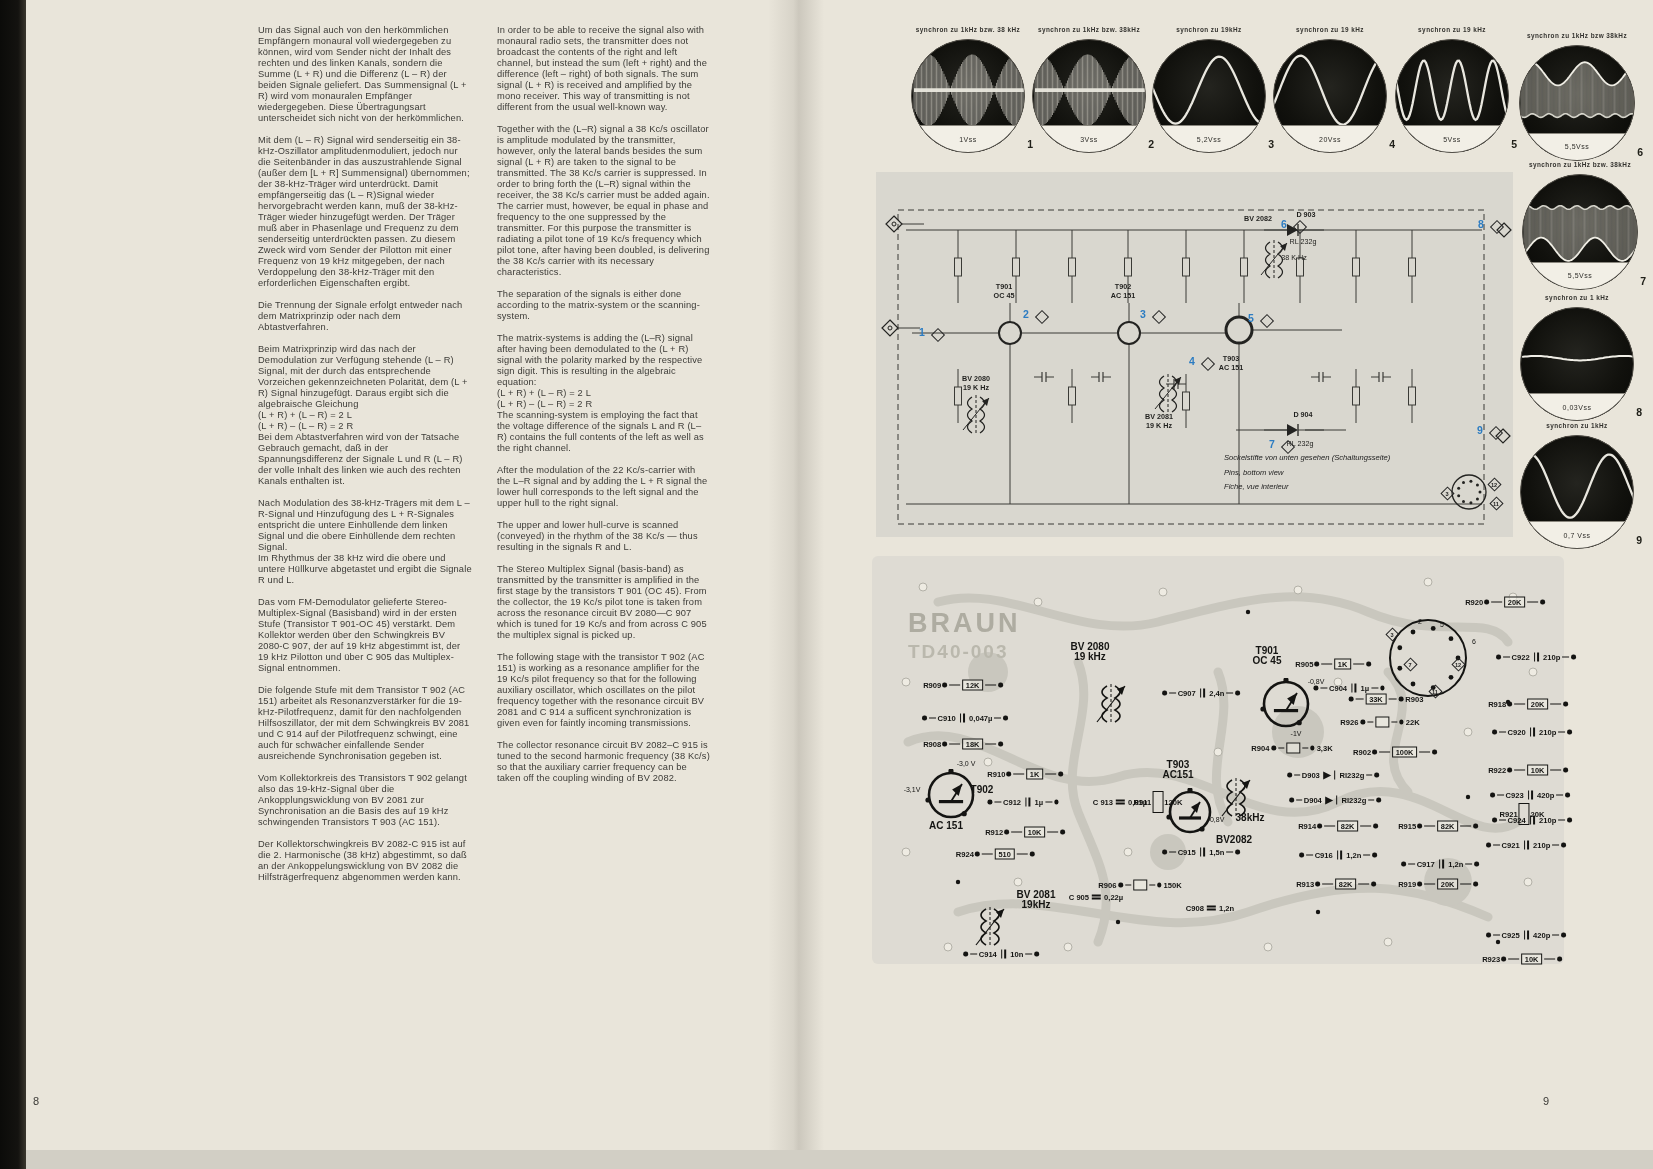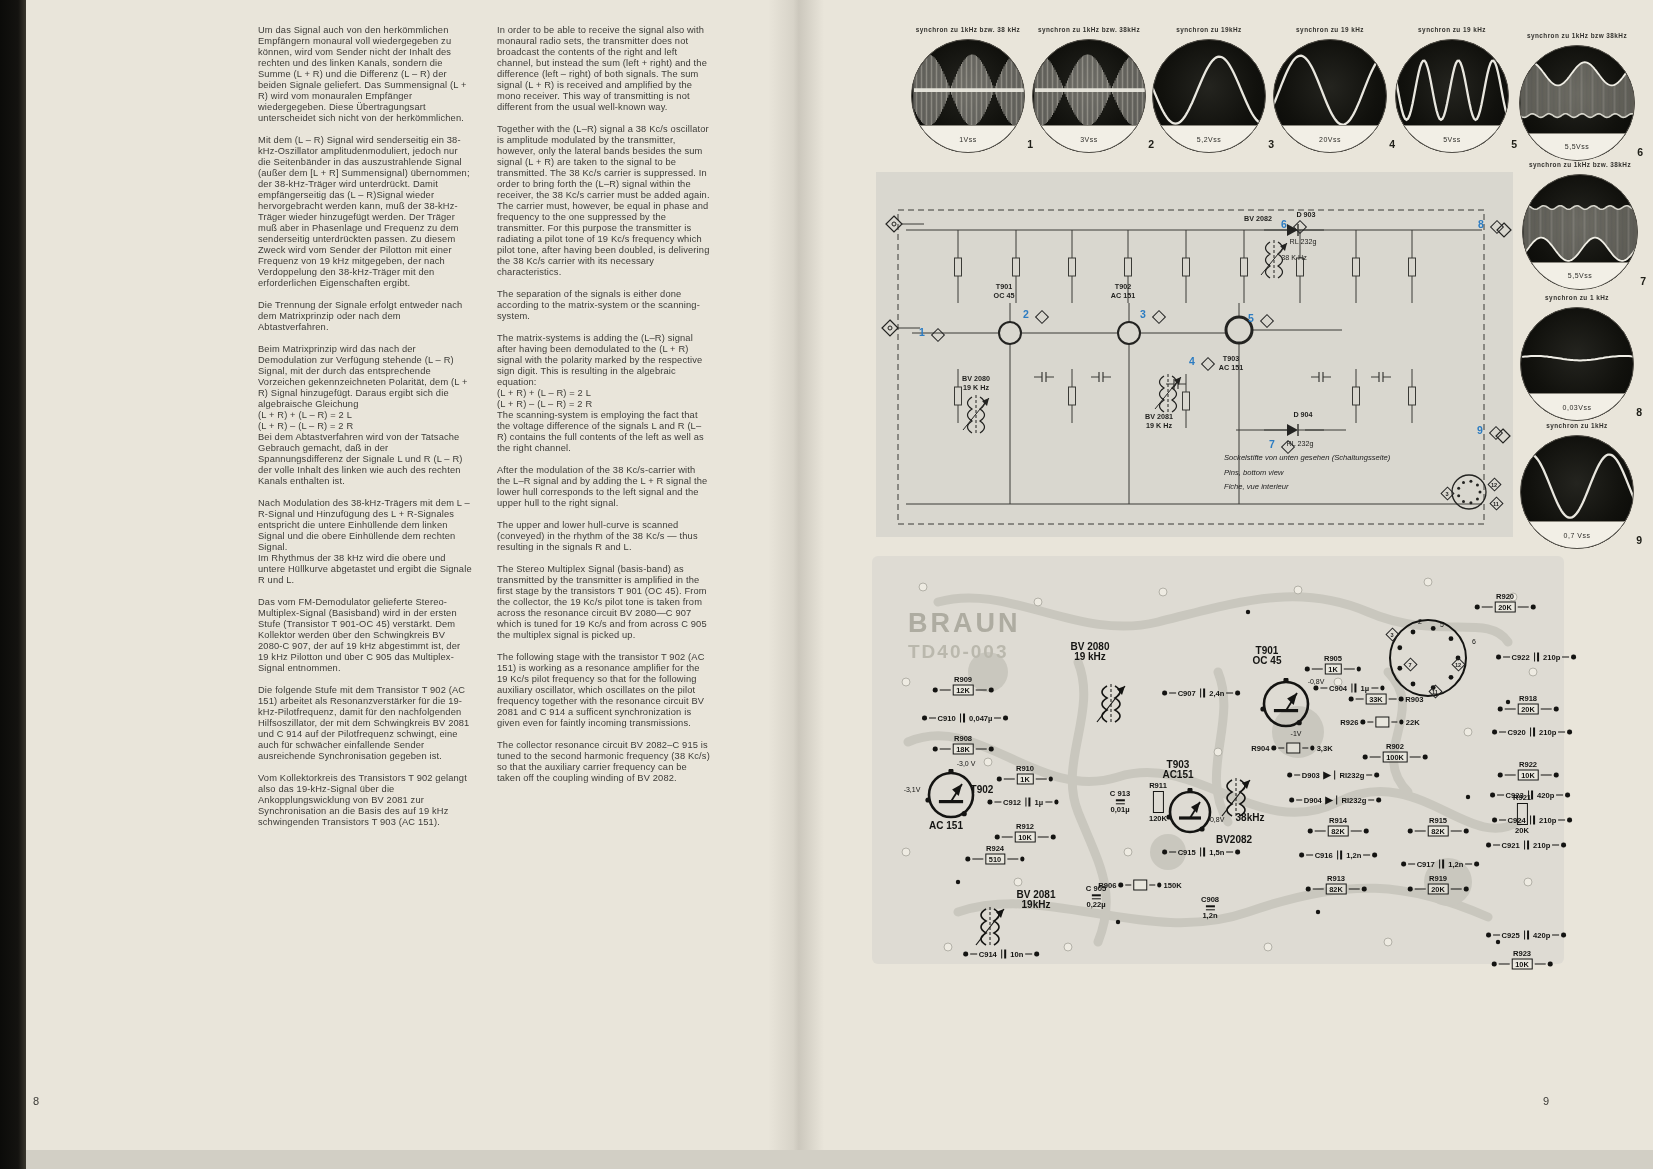--- a/index.html
+++ b/index.html
@@ -45,21 +45,21 @@
       transform:translate(-50%,-50%) rotate(45deg);}
   .mini-d b{position:relative;font-size:5.6px;font-weight:bold;color:#222;}
   
   .pcb{position:absolute;left:868px;top:552px;width:700px;height:416px;}
   #pcbsvg{position:absolute;inset:0;}
   .pcb-logo{position:absolute;left:40px;top:56px;color:#aeaca1;}
   .pcb-logo .l1{font-size:27px;font-weight:bold;letter-spacing:3px;}
   .pcb-logo .l2{font-size:19px;font-weight:bold;letter-spacing:2px;color:#bab8ad;margin-top:2px;}
   .pcb-item{position:absolute;transform:translate(-50%,-50%);color:#141412;}
   .pi-row{display:flex;align-items:center;gap:2px;white-space:nowrap;}
-  .pi-col{display:flex;flex-direction:column;align-items:center;gap:1px;}
+  .pi-col{display:flex;flex-direction:row;align-items:center;gap:1px;}
   .pi-name{font-size:7.6px;font-weight:bold;white-space:nowrap;}
   .pi-box{border:1.1px solid #141412;padding:0 3px;font-size:7.4px;font-weight:bold;
       background:rgba(240,238,230,.55);line-height:9px;}
   .pi-vbox{width:9px;height:20px;border:1.1px solid #141412;}
   .dot{width:4.5px;height:4.5px;border-radius:50%;background:#141412;flex:none;}
   .lead{width:11px;height:1.2px;background:#141412;flex:none;}
   .capsym{display:inline-flex;gap:1.8px;margin:0 2px;align-items:center;}
   .capsym i{display:block;width:1.8px;height:9px;background:#141412;}
   .capsym.h{flex-direction:column;}
   .capsym.h i{width:9px;height:1.8px;}
@@ -82,30 +82,31 @@
         <div class="para">Die Trennung der Signale erfolgt entweder nach dem Matrixprinzip oder nach dem Abtastverfahren.</div>
         <div class="para">Beim Matrixprinzip wird das nach der Demodulation zur Verfügung stehende (L – R) Signal, mit der durch das entsprechende Vorzeichen gekennzeichneten Polarität, dem (L + R) Signal hinzugefügt. Daraus ergibt sich die algebraische Gleichung
 (L + R) + (L – R) = 2 L
 (L + R) – (L – R) = 2 R
 Bei dem Abtastverfahren wird von der Tatsache Gebrauch gemacht, daß in der Spannungsdifferenz der Signale L und R (L – R) der volle Inhalt des linken wie auch des rechten Kanals enthalten ist.</div>
         <div class="para">Nach Modulation des 38-kHz-Trägers mit dem L – R-Signal und Hinzufügung des L + R-Signales entspricht die untere Einhüllende dem linken Signal und die obere Einhüllende dem rechten Signal.
 Im Rhythmus der 38 kHz wird die obere und untere Hüllkurve abgetastet und ergibt die Signale R und L.</div>
         <div class="para">Das vom FM-Demodulator gelieferte Stereo-Multiplex-Signal (Basisband) wird in der ersten Stufe (Transistor T 901-OC 45) verstärkt. Dem Kollektor werden über den Schwingkreis BV 2080-C 907, der auf 19 kHz abgestimmt ist, der 19 kHz Pilotton und über C 905 das Multiplex-Signal entnommen.</div>
         <div class="para">Die folgende Stufe mit dem Transistor T 902 (AC 151) arbeitet als Resonanzverstärker für die 19-kHz-Pilotfrequenz, damit für den nachfolgenden Hilfsoszillator, der mit dem Schwingkreis BV 2081 und C 914 auf der Pilotfrequenz schwingt, eine auch für schwächer einfallende Sender ausreichende Synchronisation gegeben ist.</div>
         <div class="para">Vom Kollektorkreis des Transistors T 902 gelangt also das 19-kHz-Signal über die Ankopplungswicklung von BV 2081 zur Synchronisation an die Basis des auf 19 kHz schwingenden Transistors T 903 (AC 151).</div>
+        <div class="para">Der Kollektorschwingkreis BV 2082-C 915 ist auf die 2. Harmonische (38 kHz) abgestimmt, so daß an der Ankoppelungswicklung von BV 2082 die Hilfsträgerfrequenz abgenommen werden kann.</div>
       </div>
     <div class="col col-en" id="col-en">
         <div class="para">In order to be able to receive the signal also with monaural radio sets, the transmitter does not broadcast the contents of the right and left channel, but instead the sum (left + right) and the difference (left – right) of both signals. The sum signal (L + R) is received and amplified by the mono receiver. This way of transmitting is not different from the usual well-known way.</div>
         <div class="para">Together with the (L–R) signal a 38 Kc/s oscillator is amplitude modulated by the transmitter, however, only the lateral bands besides the sum signal (L + R) are taken to the signal to be transmitted. The 38 Kc/s carrier is suppressed. In order to bring forth the (L–R) signal within the receiver, the 38 Kc/s carrier must be added again. The carrier must, however, be equal in phase and frequency to the one suppressed by the transmitter. For this purpose the transmitter is radiating a pilot tone of 19 Kc/s frequency which pilot tone, after having been doubled, is delivering the 38 Kc/s carrier with its necessary characteristics.</div>
         <div class="para">The separation of the signals is either done according to the matrix-system or the scanning-system.</div>
         <div class="para">The matrix-systems is adding the (L–R) signal after having been demodulated to the (L + R) signal with the polarity marked by the respective sign digit. This is resulting in the algebraic equation:
 (L + R) + (L – R) = 2 L
 (L + R) – (L – R) = 2 R
 The scanning-system is employing the fact that the voltage difference of the signals L and R (L–R) contains the full contents of the left as well as the right channel.</div>
-        <div class="para">After the modulation of the 38 Kc/s-carrier with the L–R signal and by adding the L + R signal the lower hull corresponds to the left signal and the upper hull to the right signal.</div>
+        <div class="para">After the modulation of the 22 Kc/s-carrier with the L–R signal and by adding the L + R signal the lower hull corresponds to the left signal and the upper hull to the right signal.</div>
         <div class="para">The upper and lower hull-curve is scanned (conveyed) in the rhythm of the 38 Kc/s — thus resulting in the signals R and L.</div>
         <div class="para">The Stereo Multiplex Signal (basis-band) as transmitted by the transmitter is amplified in the first stage by the transistors T 901 (OC 45). From the collector, the 19 Kc/s pilot tone is taken from across the resonance circuit BV 2080—C 907 which is tuned for 19 Kc/s and from across C 905 the multiplex signal is picked up.</div>
         <div class="para">The following stage with the transistor T 902 (AC 151) is working as a resonance amplifier for the 19 Kc/s pilot frequency so that for the following auxiliary oscillator, which oscillates on the pilot frequency together with the resonance circuit BV 2081 and C 914 a sufficent synchronization is given even for faintly incoming transmissions.</div>
         <div class="para">The collector resonance circuit BV 2082–C 915 is tuned to the second harmonic frequency (38 Kc/s) so that the auxiliary carrier frequency can be taken off the coupling winding of BV 2082.</div>
       </div>
     <div class="pagenum pn-left">8</div>
   </div>
 
   <div>
     <div id="scopes">

